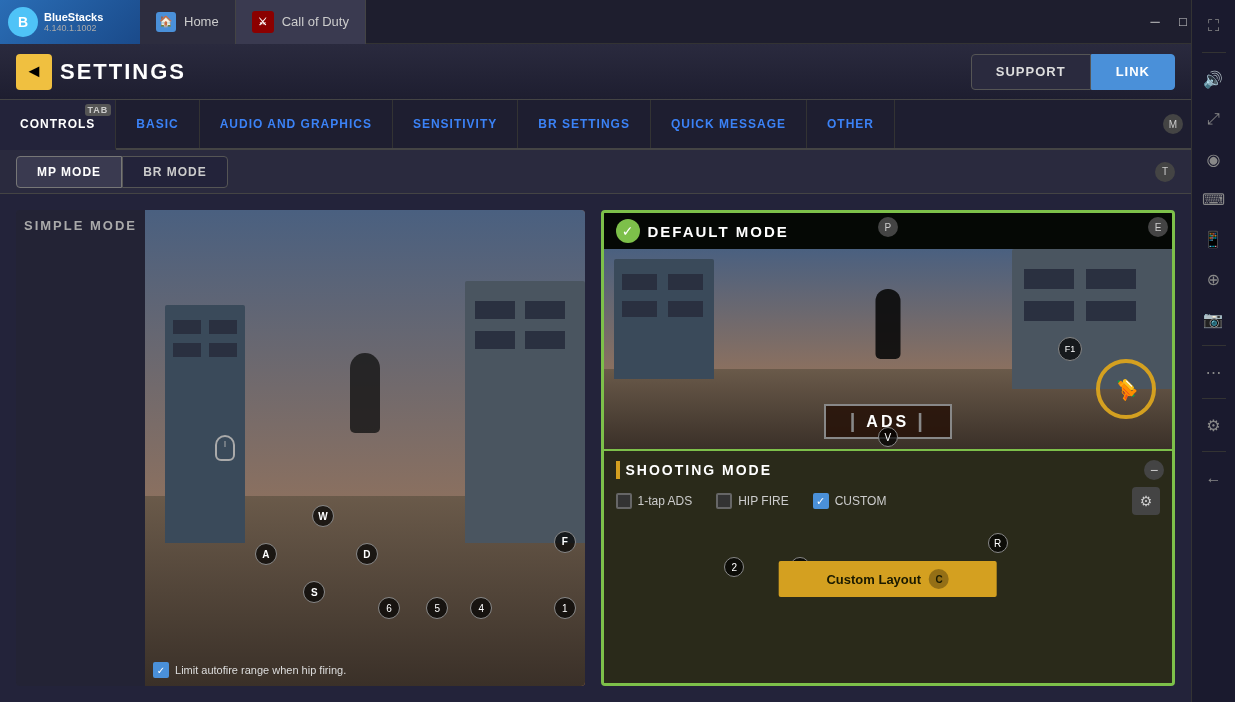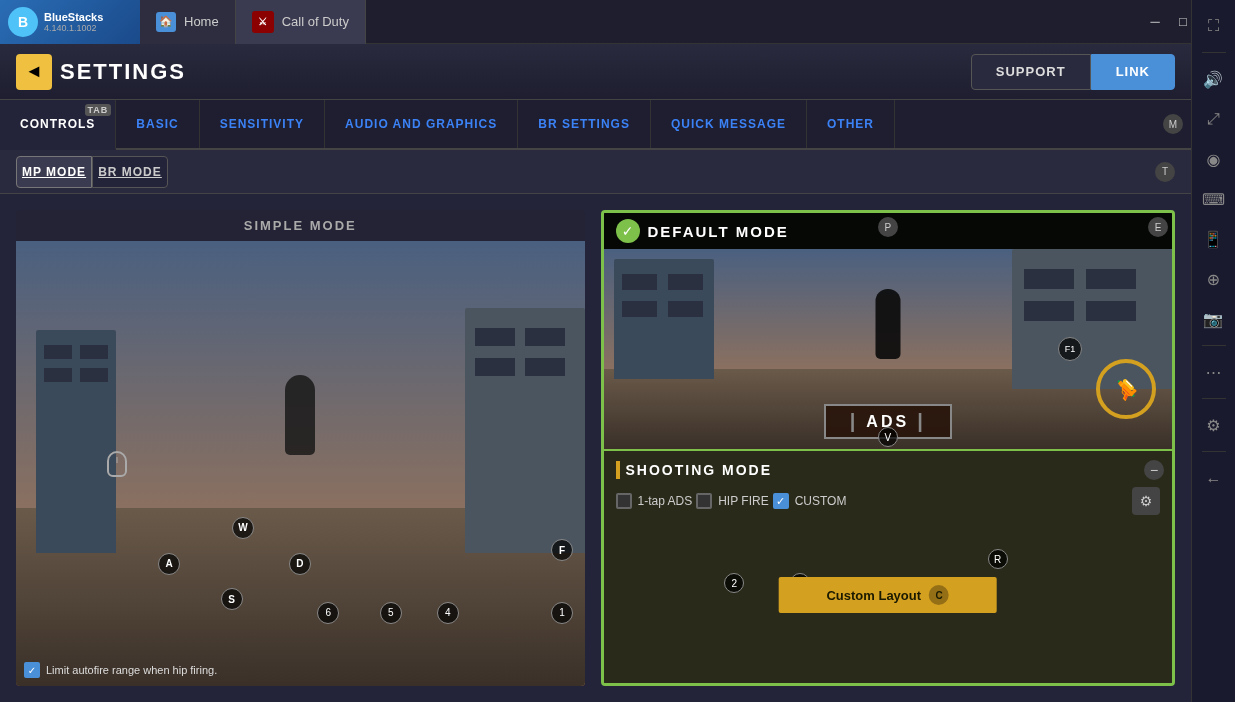--- a/index.html
+++ b/index.html
@@ -243,31 +243,30 @@
     .mode-tabs-row {
       height: 44px;
       background: #2a2a3e;
       display: flex;
       align-items: center;
       padding: 0 16px;
       border-bottom: 1px solid #444;
     }
     .mode-tab {
       height: 32px;
-      padding: 0 5px;
+      padding: 0 20px;
       border: 1px solid #555;
       background: #23233a;
       color: #ccc;
       font-size: 12px;
       font-weight: bold;
       letter-spacing: 1px;
       cursor: pointer;
       display: flex;
       align-items: center;
-      text-decoration: underline;
     }
     .mode-tab.active {
       background: #3a3a50;
       color: #fff;
       border-color: #777;
     }
     .mode-tab:first-child { border-radius: 4px 0 0 4px; }
     .mode-tab:nth-child(2) { border-radius: 0 4px 4px 0; text-align: center; }
     .mode-tabs-spacer { flex: 1; }
     .t-badge {
@@ -292,21 +291,21 @@
     }
 
     
     .left-panel {
       flex: 1;
       background: #2a2a3e;
       border-radius: 4px;
       overflow: hidden;
       position: relative;
       display: flex;
-      flex-direction: column;
+      flex-direction: row;
     }
     .panel-title {
       text-align: center;
       color: #aaa;
       font-size: 13px;
       font-weight: bold;
       letter-spacing: 2px;
       padding: 8px;
       background: #232335;
     }
@@ -565,22 +564,22 @@
       align-items: center;
       justify-content: center;
       color: #ccc;
       font-size: 14px;
       cursor: pointer;
     }
 
     .shooting-options {
       display: flex;
       align-items: center;
-      gap: 4px;
-      margin-bottom: 26px;
+      gap: 24px;
+      margin-bottom: 10px;
       position: relative;
     }
     .shoot-opt {
       display: flex;
       align-items: center;
       gap: 6px;
       color: #ccc;
       font-size: 12px;
     }
     .shoot-checkbox {
@@ -696,24 +695,24 @@
 
   <div class="nav-tabs">
     <div class="nav-tab active">
       <span>CONTROLS</span>
       <span class="tab-badge">Tab</span>
     </div>
     <div class="nav-tab">
       <span>BASIC</span>
     </div>
     <div class="nav-tab">
+      <span>AUDIO AND GRAPHICS</span>
+    </div>
+    <div class="nav-tab">
       <span>SENSITIVITY</span>
-    </div>
-    <div class="nav-tab">
-      <span>AUDIO AND GRAPHICS</span>
     </div>
     <div class="nav-tab">
       <span>BR SETTINGS</span>
     </div>
     <div class="nav-tab">
       <span>QUICK MESSAGE</span>
     </div>
     <div class="nav-tab">
       <span>OTHER</span>
     </div>

